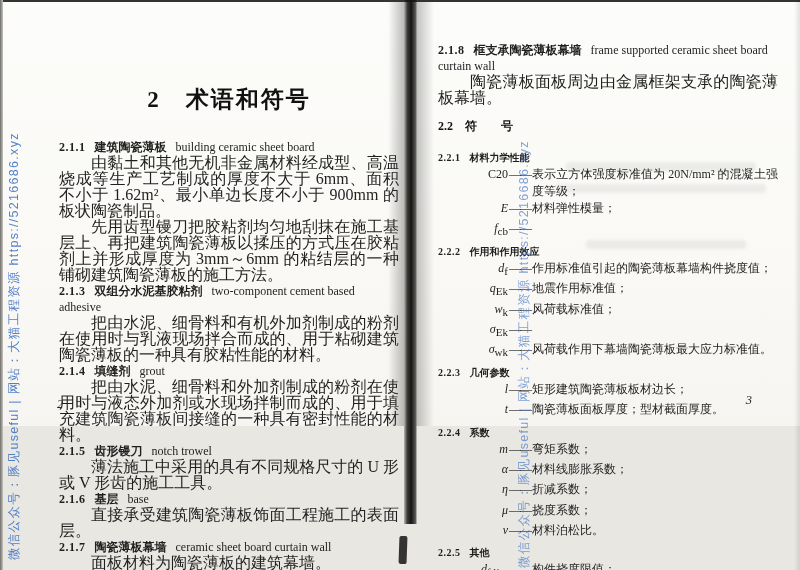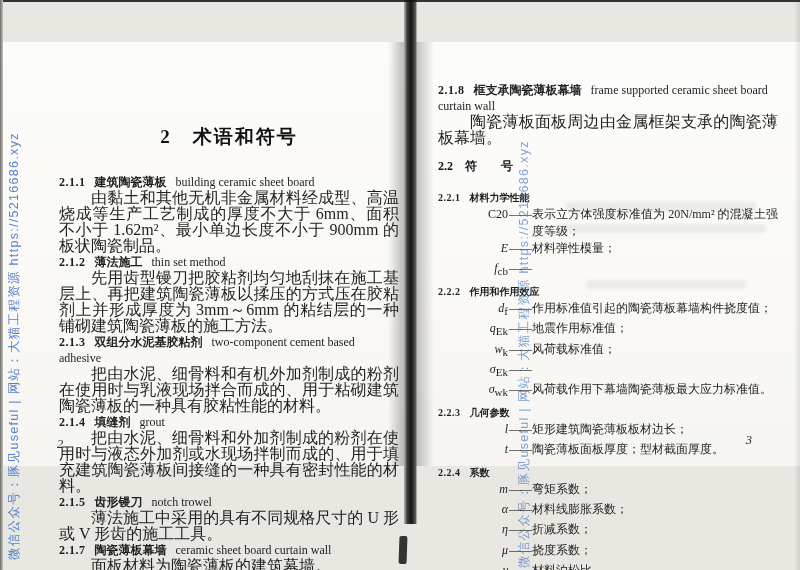--- a/index.html
+++ b/index.html
@@ -1,39 +1,39 @@
 <!DOCTYPE html>
 <html lang="zh"><head>
 <meta charset="utf-8">
 <style>
   html,body{margin:0;padding:0;background:#dedcd8;}
   .scan{position:relative;width:800px;height:570px;overflow:hidden;
         background:#e9e7e2;font-family:"Liberation Serif","DejaVu Serif",serif;color:#1f1f1f;}
   
-  .page{position:absolute;top:2px;height:424px;background:linear-gradient(180deg,#fcfcfa 0%,#faf9f6 60%,#f6f5f1 100%);margin-top:40px;}
+  .page{position:absolute;top:2px;height:424px;background:linear-gradient(180deg,#fcfcfa 0%,#faf9f6 60%,#f6f5f1 100%);}
   .page-left{left:3px;width:401px;}
   .page-right{left:416px;width:384px;}
   .page-left::after{content:"";position:absolute;right:0;top:0;width:16px;height:100%;
         background:linear-gradient(270deg,rgba(50,50,50,.32),rgba(50,50,50,0));}
   .page-right::before{content:"";position:absolute;left:0;top:0;width:18px;height:100%;
         background:linear-gradient(90deg,rgba(50,50,50,.30),rgba(50,50,50,0));}
   
   .top-line{position:absolute;left:0;top:0;width:800px;height:2px;background:rgba(20,20,20,.85);}
   .left-edge{position:absolute;left:0;top:0;width:3px;height:570px;
         background:linear-gradient(90deg,#6d6c69,#c7c5c0);}
   .right-edge{position:absolute;right:0;top:0;width:6px;height:570px;
         background:linear-gradient(270deg,rgba(0,0,0,.10),rgba(0,0,0,0));}
   .spine{position:absolute;left:404px;top:0;width:13px;height:524px;
         background:linear-gradient(90deg,rgba(90,90,88,.35),#3d3c3a 25%,#151514 55%,#575654 88%,rgba(140,138,134,.25));}
   .spine-tail{position:absolute;left:399px;top:536px;width:8px;height:28px;background:#343433;
         border-radius:2px;transform:rotate(2deg);}
   .smudge{position:absolute;background:rgba(110,110,108,.10);filter:blur(1.5px);border-radius:3px;}
   
   .col-left{position:absolute;left:56px;top:82px;width:340px;}
-  .chapter{font-size:19px;font-weight:bold;text-align:center;letter-spacing:2px;margin:0 0 24px;color:#111;}
+  .chapter{font-size:23px;font-weight:bold;text-align:center;letter-spacing:2px;margin:0 0 24px;color:#111;}
   .sect{font-size:12px;font-weight:bold;margin:0 0 13px;color:#111;}
   .term-head{margin:0;font-size:12px;line-height:16px;font-weight:bold;}
   .t-num{letter-spacing:.5px;margin-right:9px;}
   .t-en{font-weight:normal;margin-left:9px;}
   .term-def{margin:0;font-size:16px;line-height:16px;text-indent:2em;text-align:justify;}
   
   .col-right{position:absolute;left:22px;top:40px;width:340px;}
   .col-right .sect{margin:12px 0 14px;}
   .group-head{margin:2px 0 0;font-size:10px;line-height:17px;font-weight:bold;}
   .g-num{letter-spacing:.5px;margin-right:9px;}
@@ -61,34 +61,37 @@
 
   <div class="page page-left">
     <div class="col-left">
       <h1 class="chapter">2　术语和符号</h1>
 
       <div class="term">
         <p class="term-head"><b class="t-num">2.1.1</b><b class="t-zh">建筑陶瓷薄板</b><span class="t-en">building ceramic sheet board</span></p>
         <p class="term-def">由黏土和其他无机非金属材料经成型、高温烧成等生产工艺制成的厚度不大于 6mm、面积不小于 1.62m²、最小单边长度不小于 900mm 的板状陶瓷制品。</p>
       </div>
       <div class="term">
-        <p class="term-head"><b class="t-num">2.1.2</b><b class="t-zh">薄法施工</b><span class="t-en">thin set method</span></p>
         <p class="term-def">先用齿型镘刀把胶粘剂均匀地刮抹在施工基层上、再把建筑陶瓷薄板以揉压的方式压在胶粘剂上并形成厚度为 3mm～6mm 的粘结层的一种铺砌建筑陶瓷薄板的施工方法。</p>
       </div>
       <div class="term">
         <p class="term-head"><b class="t-num">2.1.3</b><b class="t-zh">双组分水泥基胶粘剂</b><span class="t-en">two-component cement based adhesive</span></p>
         <p class="term-def">把由水泥、细骨料和有机外加剂制成的粉剂在使用时与乳液现场拌合而成的、用于粘砌建筑陶瓷薄板的一种具有胶粘性能的材料。</p>
       </div>
       <div class="term">
         <p class="term-head"><b class="t-num">2.1.4</b><b class="t-zh">填缝剂</b><span class="t-en">grout</span></p>
         <p class="term-def">把由水泥、细骨料和外加剂制成的粉剂在使用时与液态外加剂或水现场拌制而成的、用于填充建筑陶瓷薄板间接缝的一种具有密封性能的材料。</p>
       </div>
       <div class="term">
         <p class="term-head"><b class="t-num">2.1.5</b><b class="t-zh">齿形镘刀</b><span class="t-en">notch trowel</span></p>
         <p class="term-def">薄法施工中采用的具有不同规格尺寸的 U 形或 V 形齿的施工工具。</p>
+      </div>
+      <div class="term">
+        <p class="term-head"><b class="t-num">2.1.6</b><b class="t-zh">基层</b><span class="t-en">base</span></p>
+        <p class="term-def">直接承受建筑陶瓷薄板饰面工程施工的表面层。</p>
       </div>
       <div class="term">
         <p class="term-head"><b class="t-num">2.1.7</b><b class="t-zh">陶瓷薄板幕墙</b><span class="t-en">ceramic sheet board curtain wall</span></p>
         <p class="term-def">面板材料为陶瓷薄板的建筑幕墙。</p>
       </div>
     </div>
     <span class="pn pn-left">2</span>
   </div>
 
   <div class="page page-right">

